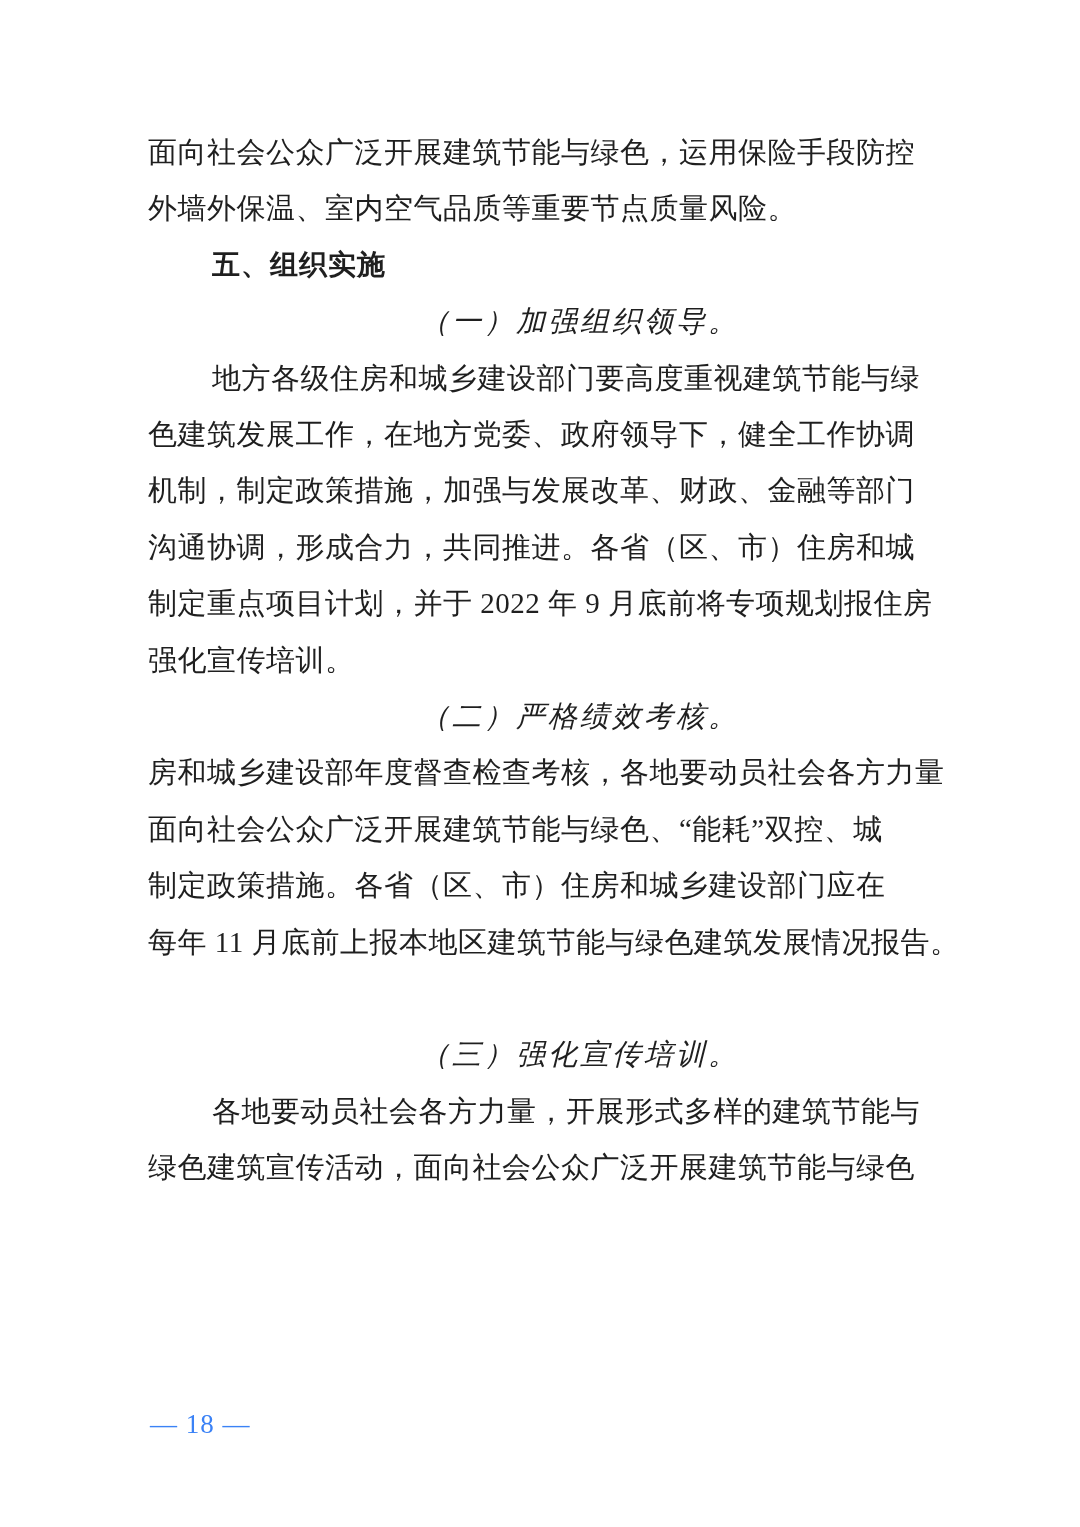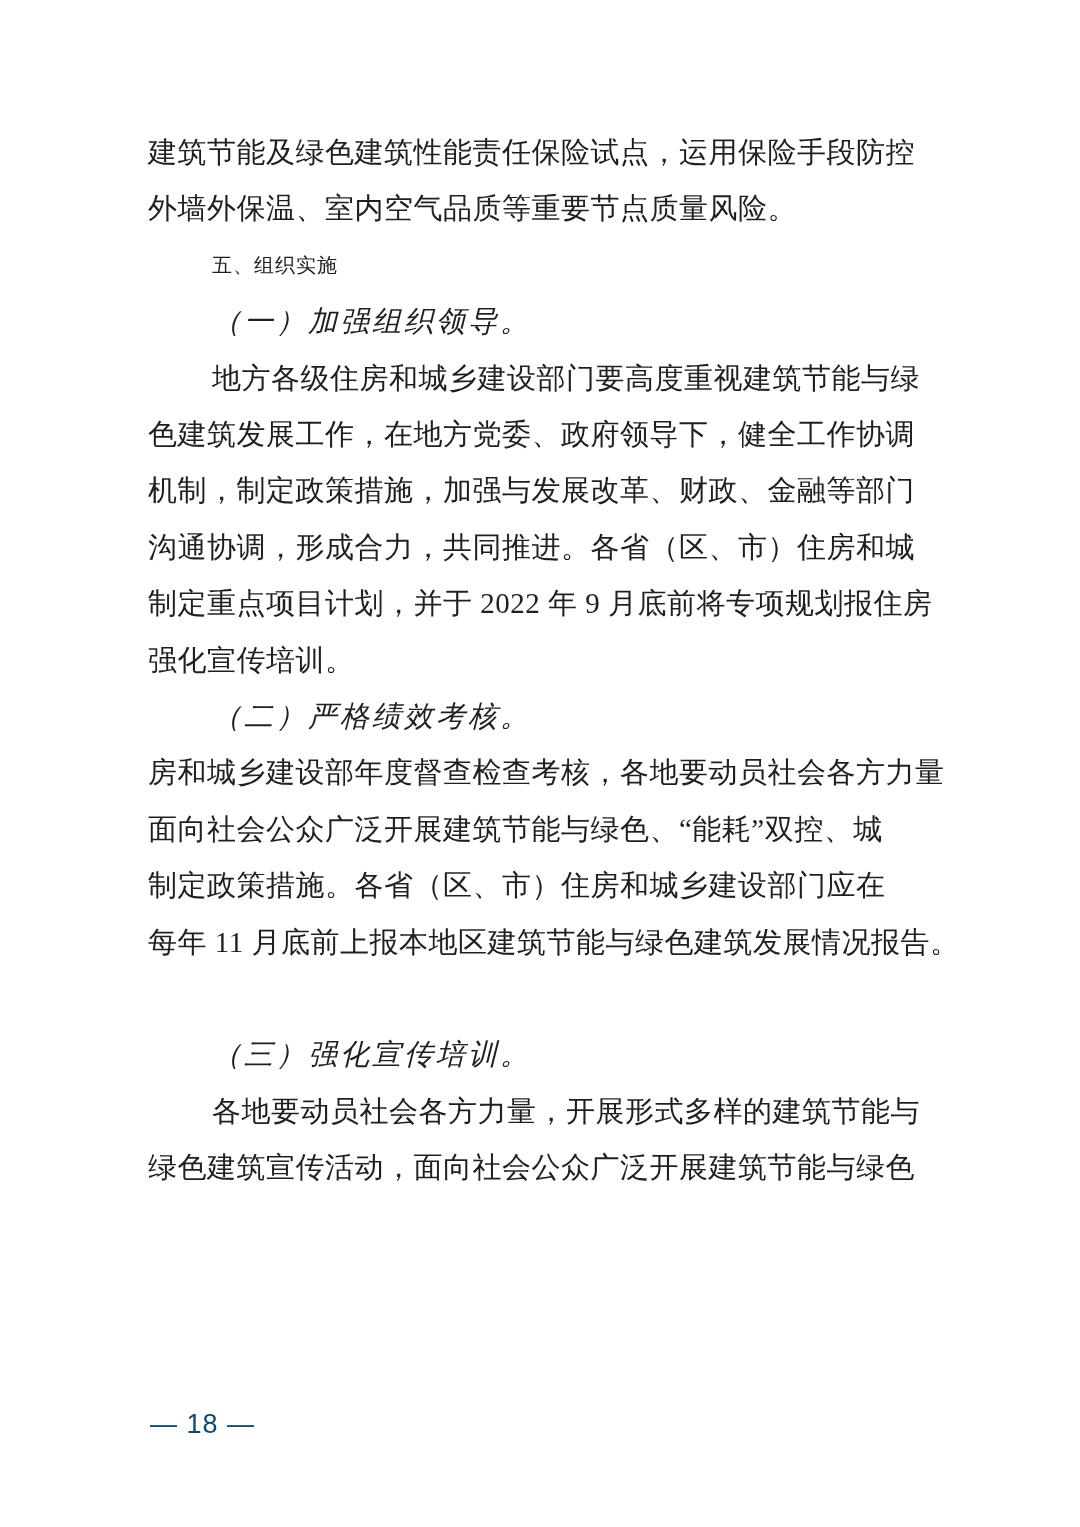--- a/index.html
+++ b/index.html
@@ -26,51 +26,52 @@
     line-height: 56.4px;
     letter-spacing: 0.5px;
     color: #1f1f1f;
     white-space: nowrap;
   }
   .line.first {
     text-indent: 64px;
   }
   .line.h1 {
     font-family: "Liberation Sans", "DejaVu Sans", sans-serif;
-    font-weight: normal;
-    font-size: 20px;
+    font-weight: bold;
+    font-size: 28px;
     padding-left: 64px;
     letter-spacing: 1px;
   }
   .line.h2 {
     font-style: italic;
     padding-left: 64px;
     letter-spacing: 3px;
+    text-align: center;
   }
   .line.blank {
     min-height: 56.4px;
   }
   .page-footer {
     position: absolute;
     left: 150px;
     top: 1399px;
-    font-family: Liberation Sans, sans-serif;
+    font-family: Liberation Serif, serif;
     font-size: 27px;
     line-height: 50px;
     letter-spacing: 1px;
-    color: #0c4a6e;
+    color: #3b82f6;
     text-align: center;
   }
 </style>
 </head>
 <body>
 
 <div class="page" style="background: rgb(255, 255, 255); color: rgb(31, 31, 31);">
   <main class="doc-body">
-      <div class="line body">建筑节能及绿色建筑性能责任保险试点，运用保险手段防控</div>
+      <div class="line body">面向社会公众广泛开展建筑节能与绿色，运用保险手段防控</div>
       <div class="line body">外墙外保温、室内空气品质等重要节点质量风险。</div>
       <div class="line h1">五、组织实施</div>
       <div class="line h2">（一）加强组织领导。</div>
       <div class="line first">地方各级住房和城乡建设部门要高度重视建筑节能与绿</div>
       <div class="line body">色建筑发展工作，在地方党委、政府领导下，健全工作协调</div>
       <div class="line body">机制，制定政策措施，加强与发展改革、财政、金融等部门</div>
       <div class="line body">沟通协调，形成合力，共同推进。各省（区、市）住房和城</div>
       <div class="line body">制定重点项目计划，并于 2022 年 9 月底前将专项规划报住房</div>
       <div class="line body">强化宣传培训。</div>
       <div class="line h2">（二）严格绩效考核。</div>

